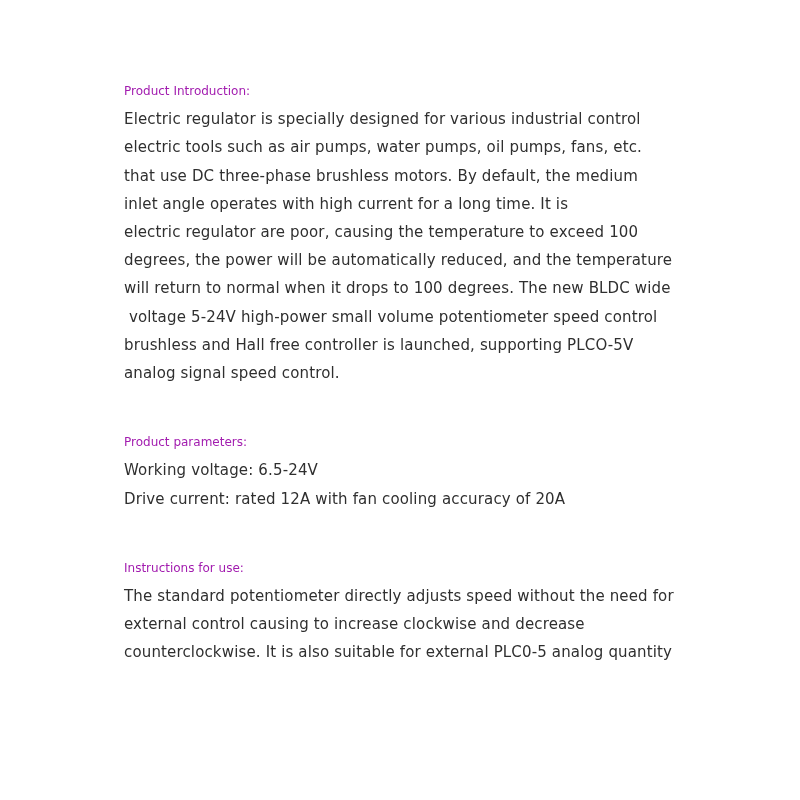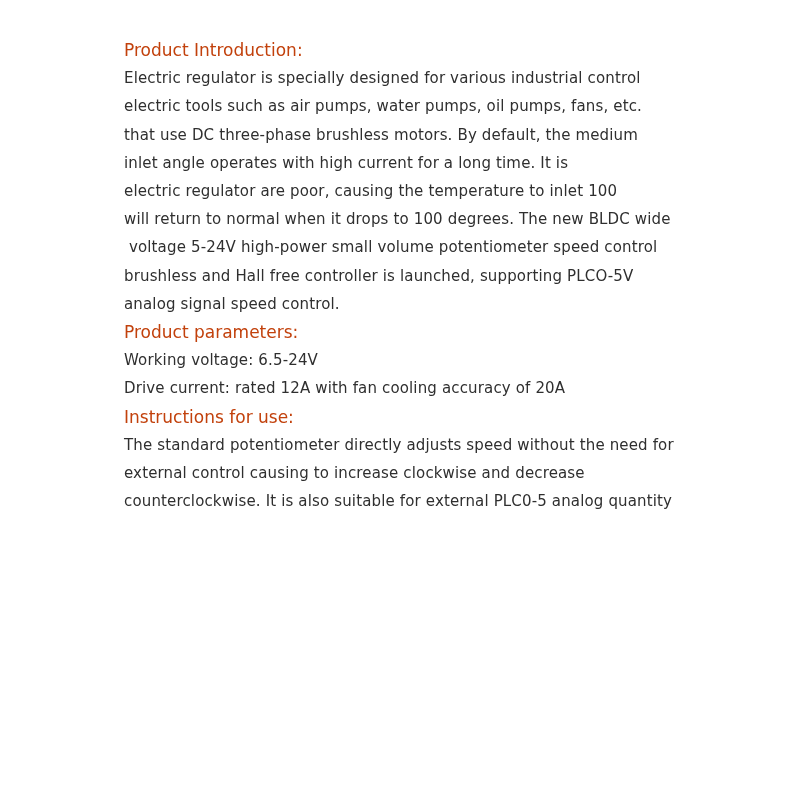--- a/index.html
+++ b/index.html
@@ -25,37 +25,39 @@
     margin: 0;
   }
   .line {
     font-size: 15px;
     line-height: 28.2px;
     color: #2f2f2f;
     white-space: pre-wrap;
     letter-spacing: 0.01em;
   }
   .heading {
-    font-size: 17px;
+    font-size: 12px;
     line-height: 28.2px;
-    color: #c2410c;
+    color: #a21caf;
+    margin-top: 41px;
   }
 </style>
 </head>
 <body>
 
 <div class="page">
   <div id="content">
       <div class="block">
         <div class="heading">Product Introduction:</div>
         <div class="line">Electric regulator is specially designed for various industrial control</div>
         <div class="line">electric tools such as air pumps, water pumps, oil pumps, fans, etc.</div>
         <div class="line">that use DC three-phase brushless motors. By default, the medium</div>
         <div class="line">inlet angle operates with high current for a long time. It is</div>
-        <div class="line">electric regulator are poor, causing the temperature to inlet 100</div>
+        <div class="line">electric regulator are poor, causing the temperature to exceed 100</div>
+        <div class="line">degrees, the power will be automatically reduced, and the temperature</div>
         <div class="line">will return to normal when it drops to 100 degrees. The new BLDC wide</div>
         <div class="line"> voltage 5-24V high-power small volume potentiometer speed control</div>
         <div class="line">brushless and Hall free controller is launched, supporting PLCO-5V</div>
         <div class="line">analog signal speed control.</div>
       </div>
       <div class="block">
         <div class="heading">Product parameters:</div>
         <div class="line">Working voltage: 6.5-24V</div>
         <div class="line">Drive current: rated 12A with fan cooling accuracy of 20A</div>
       </div>

